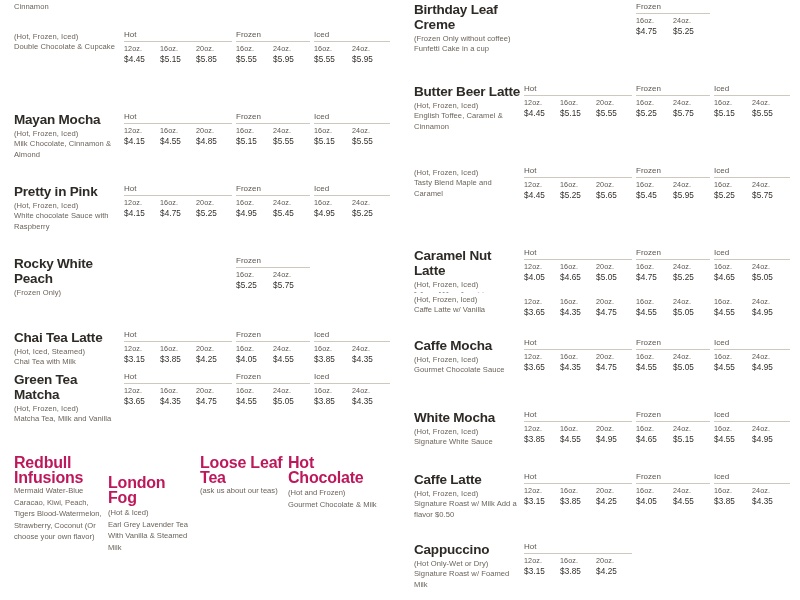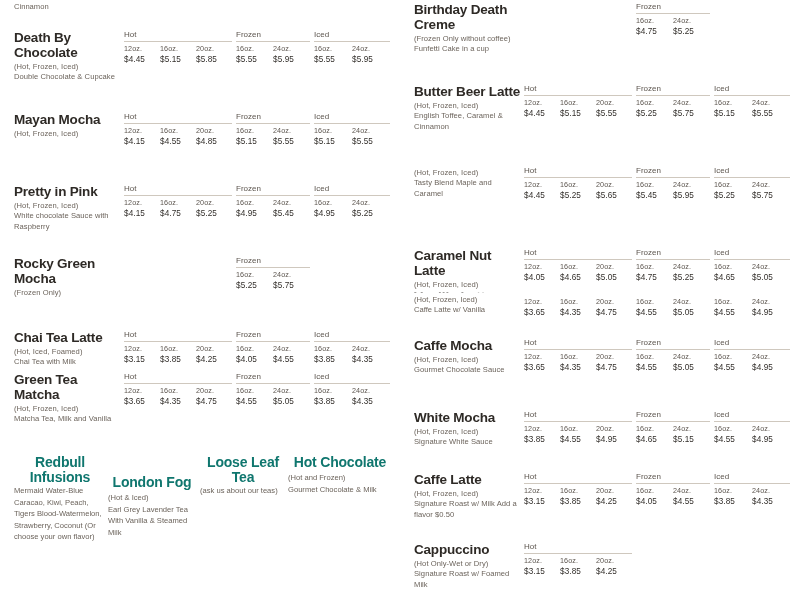--- a/index.html
+++ b/index.html
@@ -127,26 +127,25 @@
     color: #2e2a26;
     opacity: 0.45;
   }
 
   
   .tile {
     position: absolute;
     top: 0;
   }
   .tile-title {
-    font-size: 14px;
+    font-size: 16px;
     font-weight: bold;
     line-height: 15px;
     letter-spacing: -0.2px;
-    color: #0f766e;
-    text-align: center;
+    color: #be185d;
   }
   .tile-sub,
   .tile-desc {
     font-size: 7.6px;
     line-height: 11.6px;
     color: #6b635b;
   }
   .tile-sub { margin-top: 2px; }
 
   .topfrag {
@@ -161,21 +160,20 @@
 </head>
 <body>
 
 <div class="page">
 
   <div class="topfrag">Cinnamon</div>
 
   <div class="col col-left" id="col-left">
       <div class="item" style="top: 30px;">
         <div class="item-info">
-          <div class="item-title">Death By Chocolate</div>
           <div class="item-variants">(Hot, Frozen, Iced)</div>
           <div class="item-desc">Double Chocolate &amp; Cupcake</div>
         </div>
         <div class="pricegroup g-hot">
           <div class="pg-label">Hot</div>
           <div class="pg-row">
             <div class="pg-cell">
               <div class="pg-size">12oz.</div>
               <div class="pg-price">$4.45</div>
             </div>
@@ -213,20 +211,21 @@
               <div class="pg-size">24oz.</div>
               <div class="pg-price">$5.95</div>
             </div>
           </div>
         </div>
       </div>
       <div class="item" style="top: 112px;">
         <div class="item-info">
           <div class="item-title">Mayan Mocha</div>
           <div class="item-variants">(Hot, Frozen, Iced)</div>
+          <div class="item-desc">Milk Chocolate, Cinnamon &amp; Almond</div>
         </div>
         <div class="pricegroup g-hot">
           <div class="pg-label">Hot</div>
           <div class="pg-row">
             <div class="pg-cell">
               <div class="pg-size">12oz.</div>
               <div class="pg-price">$4.15</div>
             </div>
             <div class="pg-cell">
               <div class="pg-size">16oz.</div>
@@ -310,41 +309,41 @@
             </div>
             <div class="pg-cell">
               <div class="pg-size">24oz.</div>
               <div class="pg-price">$5.25</div>
             </div>
           </div>
         </div>
       </div>
       <div class="item" style="top: 256px;">
         <div class="item-info">
-          <div class="item-title">Rocky Green Mocha</div>
+          <div class="item-title">Rocky White Peach</div>
           <div class="item-variants">(Frozen Only)</div>
         </div>
         <div class="pricegroup g-frozen">
           <div class="pg-label">Frozen</div>
           <div class="pg-row">
             <div class="pg-cell">
               <div class="pg-size">16oz.</div>
               <div class="pg-price">$5.25</div>
             </div>
             <div class="pg-cell">
               <div class="pg-size">24oz.</div>
               <div class="pg-price">$5.75</div>
             </div>
           </div>
         </div>
       </div>
       <div class="item" style="top: 330px;">
         <div class="item-info">
           <div class="item-title">Chai Tea Latte</div>
-          <div class="item-variants">(Hot, Iced, Foamed)</div>
+          <div class="item-variants">(Hot, Iced, Steamed)</div>
           <div class="item-desc">Chai Tea with Milk</div>
         </div>
         <div class="pricegroup g-hot">
           <div class="pg-label">Hot</div>
           <div class="pg-row">
             <div class="pg-cell">
               <div class="pg-size">12oz.</div>
               <div class="pg-price">$3.15</div>
             </div>
             <div class="pg-cell">
@@ -449,21 +448,21 @@
         <div class="tile-desc">Gourmet Chocolate &amp; Milk</div>
       </div>
       <div class="tile" style="left: 200px; width: 86px; top: 455px;">
         <div class="tile-title">Loose Leaf Tea</div>
         <div class="tile-desc">(ask us about our teas)</div>
       </div>
     </div>
   <div class="col col-right" id="col-right">
       <div class="item" style="top: 2px;">
         <div class="item-info">
-          <div class="item-title">Birthday Death Creme</div>
+          <div class="item-title">Birthday Leaf Creme</div>
           <div class="item-variants">(Frozen Only without coffee)</div>
           <div class="item-desc">Funfetti Cake in a cup</div>
         </div>
         <div class="pricegroup g-frozen">
           <div class="pg-label">Frozen</div>
           <div class="pg-row">
             <div class="pg-cell">
               <div class="pg-size">16oz.</div>
               <div class="pg-price">$4.75</div>
             </div>

